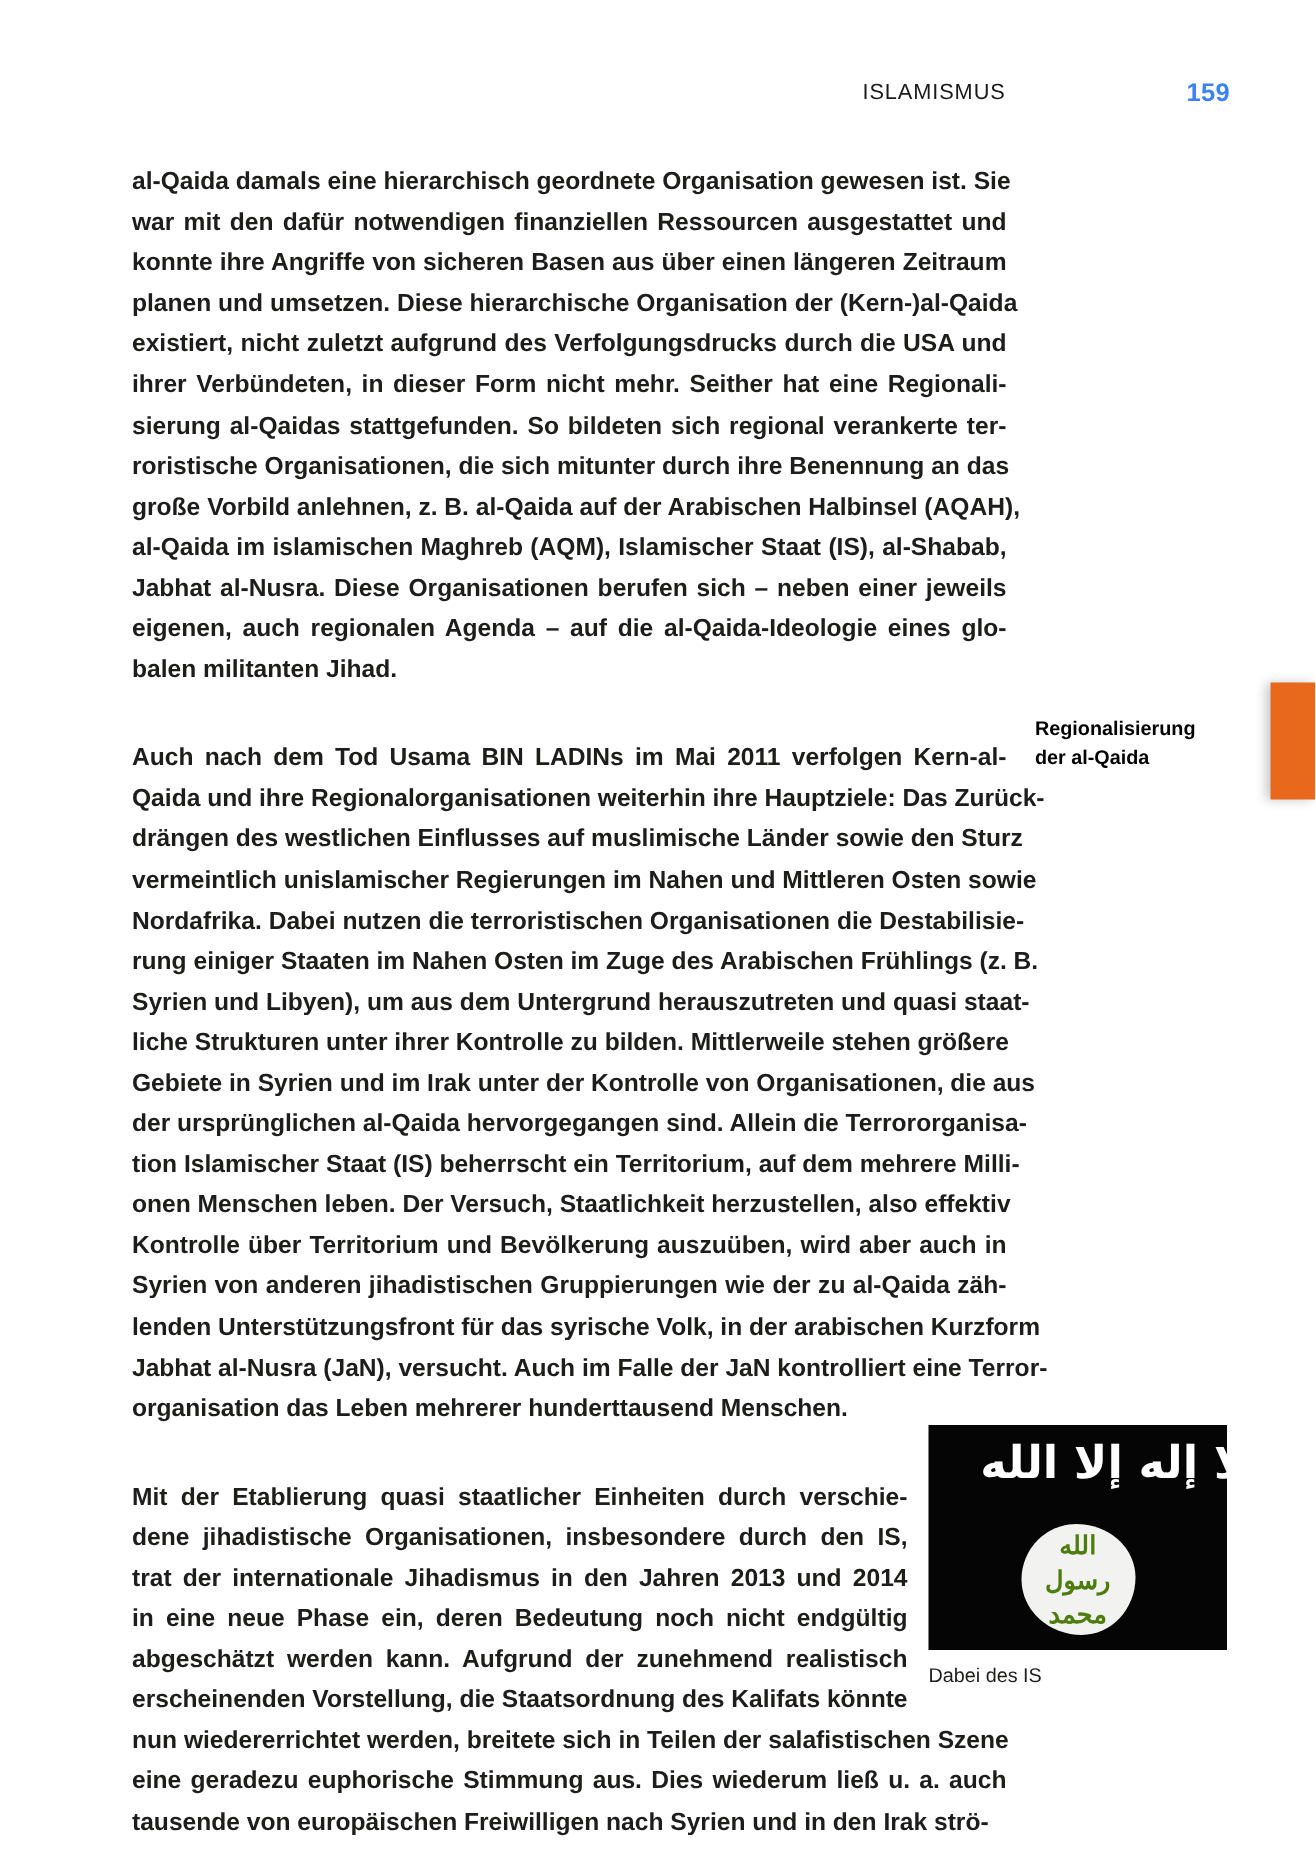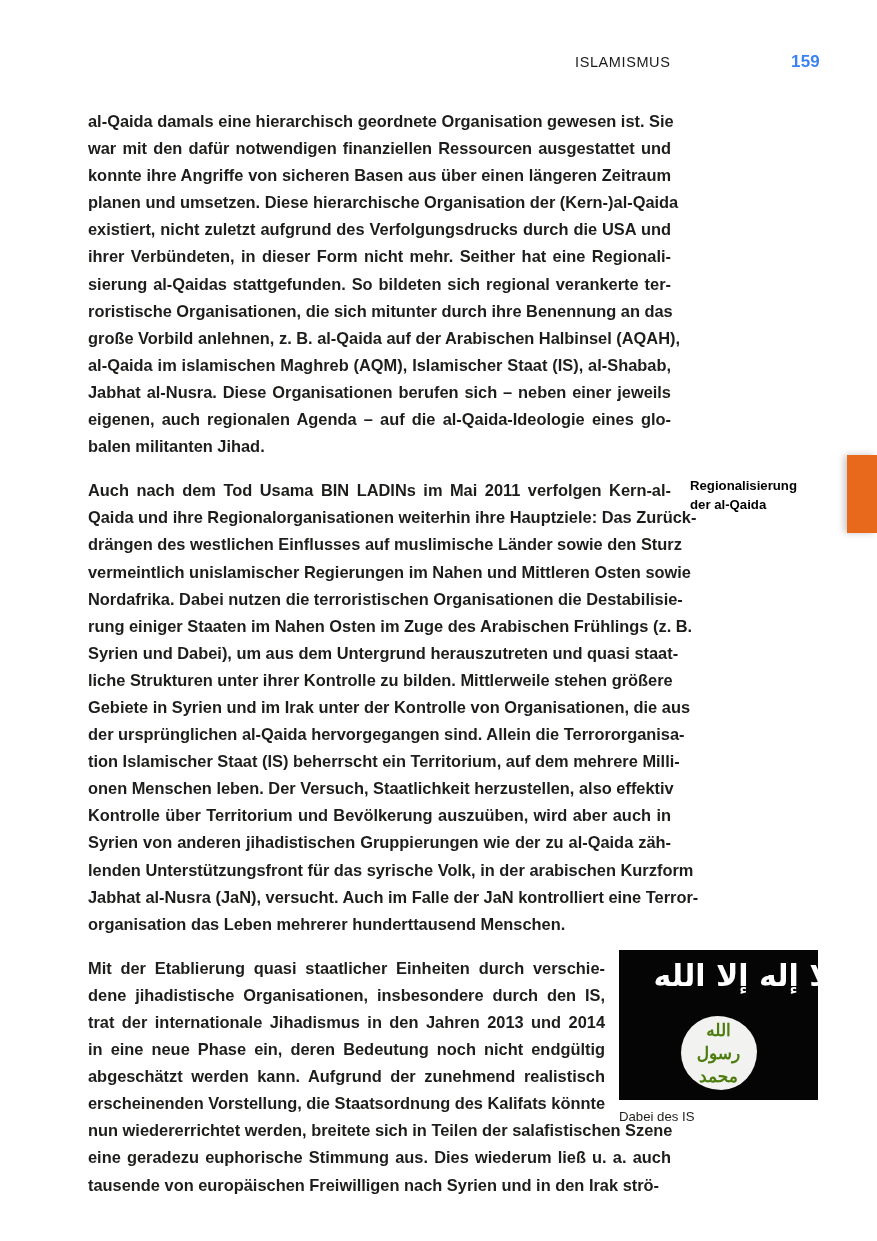--- a/index.html
+++ b/index.html
@@ -60,21 +60,21 @@
     line-height: 27.1px;
     color: #1d1d1b;
     text-align: justify;
     margin: 0;
     -webkit-hyphens: none;
     hyphens: none;
     word-spacing: 0px;
     font-weight: bold;
   }
   .para + .para {
-    margin-top: 17px;
+    margin-top: 32px;
   }
   
   .para .ln {
     display: block;
     text-align: justify;
     text-align-last: justify;
     white-space: nowrap;
   }
   .para .ln.last {
     text-align-last: left;
@@ -195,21 +195,21 @@
         <span class="ln">eigenen, auch regionalen Agenda – auf die al-Qaida-Ideologie eines glo-</span>
         <span class="ln last">balen militanten Jihad.</span>
       </p>
     <p class="para" id="para-2">
         <span class="ln">Auch nach dem Tod Usama BIN LADINs im Mai 2011 verfolgen Kern-al-</span>
         <span class="ln">Qaida und ihre Regionalorganisationen weiterhin ihre Hauptziele: Das Zurück-</span>
         <span class="ln">drängen des westlichen Einflusses auf muslimische Länder sowie den Sturz</span>
         <span class="ln">vermeintlich unislamischer Regierungen im Nahen und Mittleren Osten sowie</span>
         <span class="ln">Nordafrika. Dabei nutzen die terroristischen Organisationen die Destabilisie-</span>
         <span class="ln">rung einiger Staaten im Nahen Osten im Zuge des Arabischen Frühlings (z. B.</span>
-        <span class="ln">Syrien und Dabei), um aus dem Untergrund herauszutreten und quasi staat-</span>
+        <span class="ln">Syrien und Libyen), um aus dem Untergrund herauszutreten und quasi staat-</span>
         <span class="ln">liche Strukturen unter ihrer Kontrolle zu bilden. Mittlerweile stehen größere</span>
         <span class="ln">Gebiete in Syrien und im Irak unter der Kontrolle von Organisationen, die aus</span>
         <span class="ln">der ursprünglichen al-Qaida hervorgegangen sind. Allein die Terrororganisa-</span>
         <span class="ln">tion Islamischer Staat (IS) beherrscht ein Territorium, auf dem mehrere Milli-</span>
         <span class="ln">onen Menschen leben. Der Versuch, Staatlichkeit herzustellen, also effektiv</span>
         <span class="ln">Kontrolle über Territorium und Bevölkerung auszuüben, wird aber auch in</span>
         <span class="ln">Syrien von anderen jihadistischen Gruppierungen wie der zu al-Qaida zäh-</span>
         <span class="ln">lenden Unterstützungsfront für das syrische Volk, in der arabischen Kurzform</span>
         <span class="ln">Jabhat al-Nusra (JaN), versucht. Auch im Falle der JaN kontrolliert eine Terror-</span>
         <span class="ln last">organisation das Leben mehrerer hunderttausend Menschen.</span>

